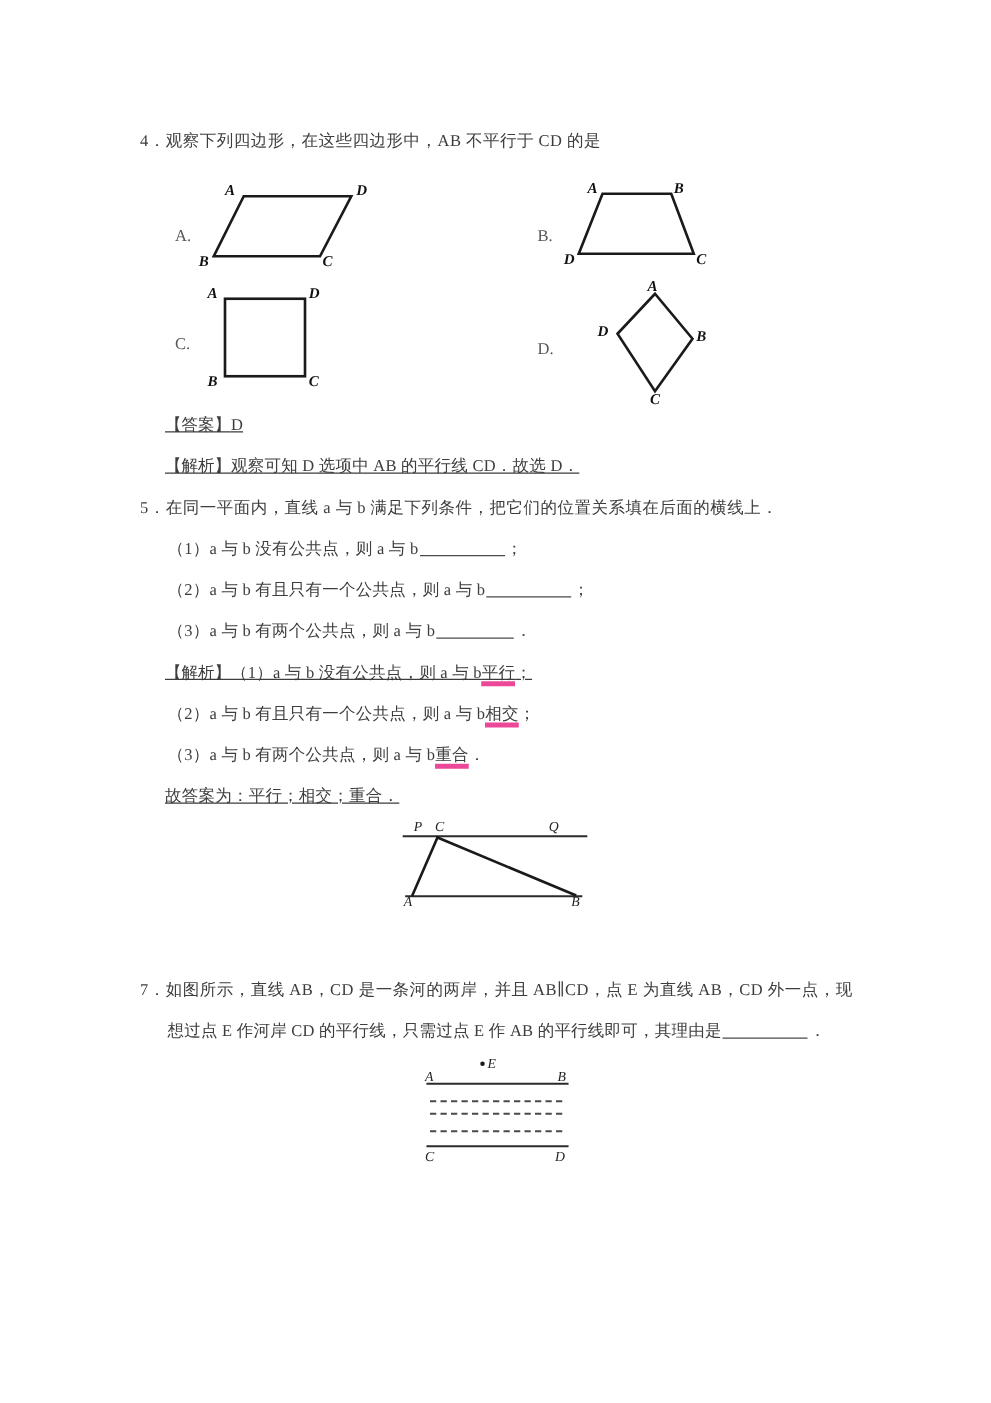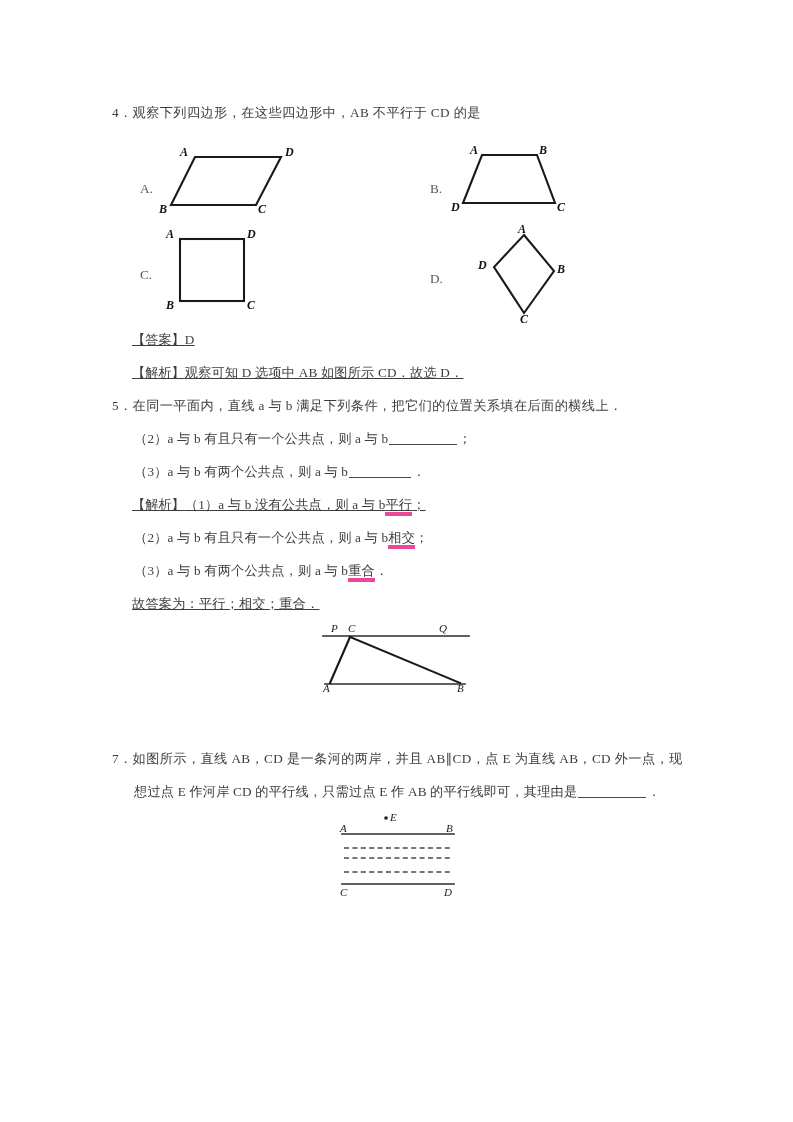--- a/index.html
+++ b/index.html
@@ -31,21 +31,21 @@
   
   .line {
     font-size: 13.2px;
     line-height: 33px;
     white-space: nowrap;
     letter-spacing: 0.2px;
     color: #3d3d3d;
   }
   .line.indent1 { padding-left: 20px; text-decoration: underline; }
   .line.indent2 { padding-left: 22px; }
-  .qnum { letter-spacing: 0.4px; font-family: Liberation Serif, serif; }
+  .qnum { letter-spacing: 0.4px; }
   .blank {
     display: inline-block;
     border-bottom: 1px solid #4a4a4a;
     width: 68px;
     vertical-align: -2px;
     margin: 0 1px;
   }
   .blank.w2 { width: 62px; }
   .ul {
     border-bottom: 4px solid #ec4899;
@@ -163,25 +163,26 @@
           <text class="vtx" x="56" y="10">A</text>
           <text class="vtx" x="16" y="46">D</text>
           <text class="vtx" x="95" y="50">B</text>
           <text class="vtx" x="58" y="100">C</text>
         </svg>
       </div>
     </div>
 
     <div class="line indent1"><span class="bracket">【答案】</span><span>D</span></div>
 
-    <div class="line indent1"><span class="bracket">【解析】</span><span>观察可知 D 选项中 AB 如图所示 CD．故选 D．</span></div>
+    <div class="line indent1"><span class="bracket">【解析】</span><span>观察可知 D 选项中 AB 的平行线 CD．故选 D．</span></div>
 
 
     <div class="line qnum">5．在同一平面内，直线 a 与 b 满足下列条件，把它们的位置关系填在后面的横线上．</div>
 
+    <div class="line indent2"><span>（1）a 与 b 没有公共点，则 a 与 b</span><span class="blank"></span><span>；</span></div>
 
     <div class="line indent2"><span>（2）a 与 b 有且只有一个公共点，则 a 与 b</span><span class="blank"></span><span>；</span></div>
 
     <div class="line indent2"><span>（3）a 与 b 有两个公共点，则 a 与 b</span><span class="blank w2"></span><span>．</span></div>
 
 
     <div class="line indent1"><span class="bracket">【解析】</span><span>（1）a 与 b 没有公共点，则 a 与 b</span><span class="ul">平行</span><span>；</span></div>
 
     <div class="line indent2"><span>（2）a 与 b 有且只有一个公共点，则 a 与 b</span><span class="ul">相交</span><span>；</span></div>
 

